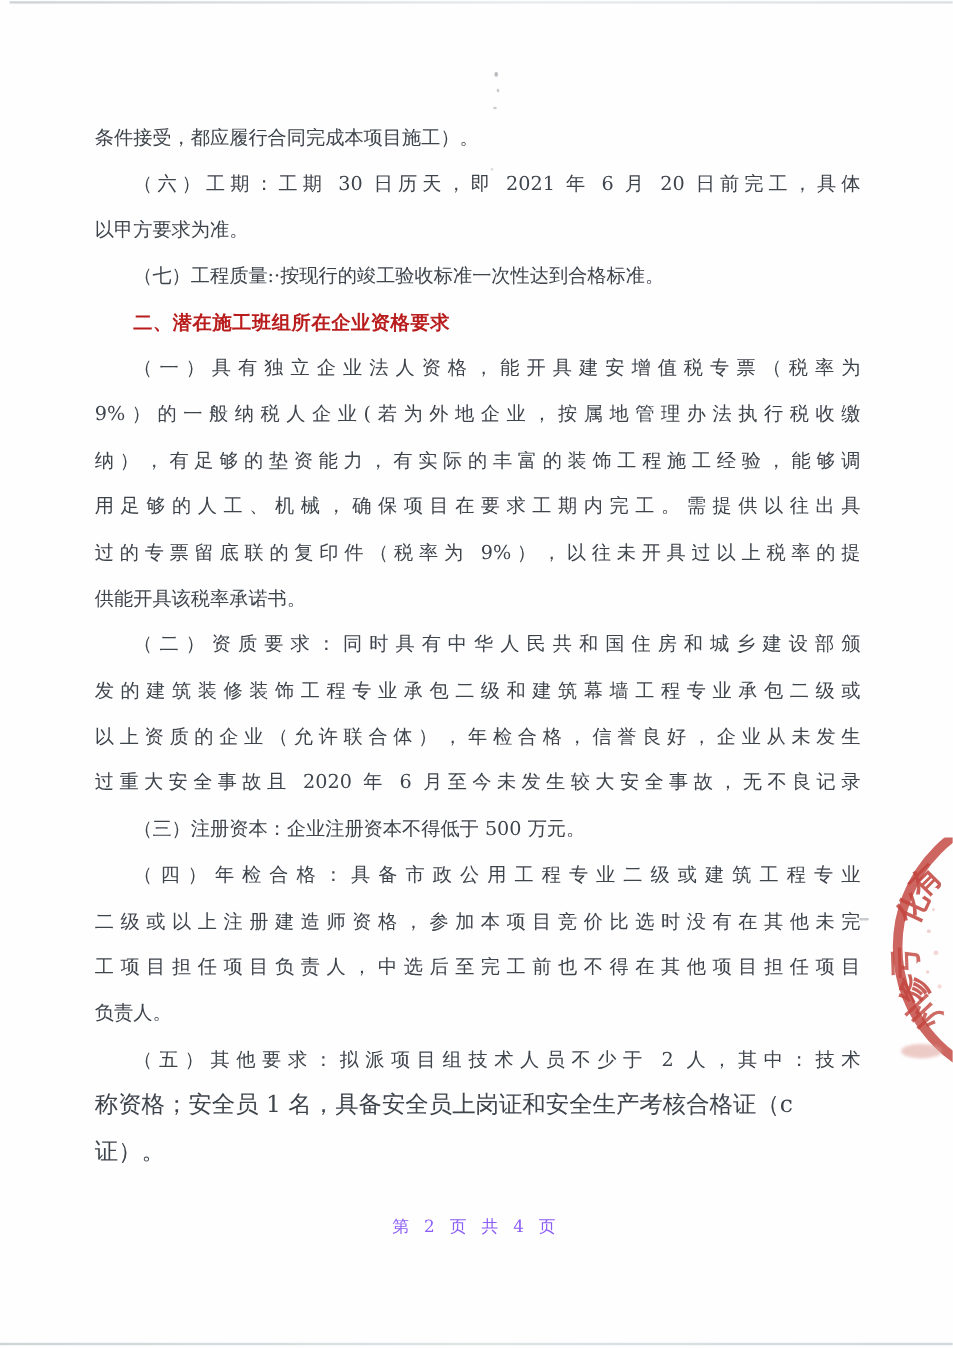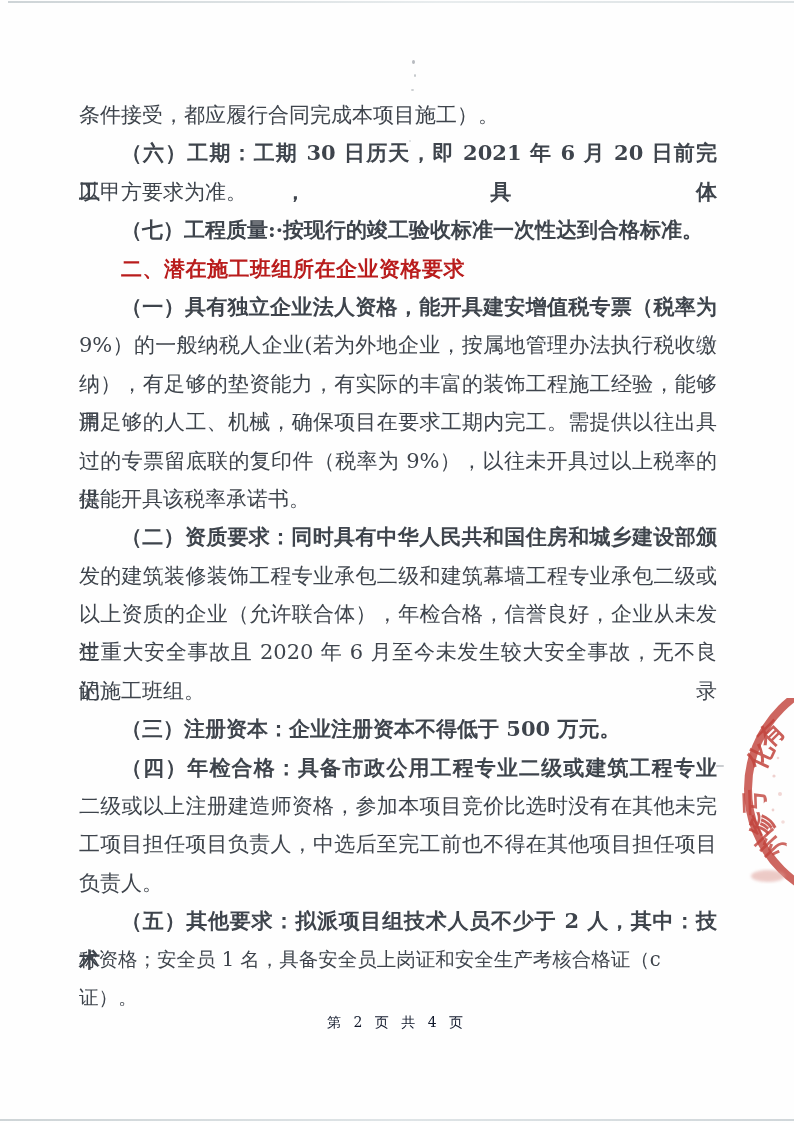--- a/index.html
+++ b/index.html
@@ -17,36 +17,36 @@
   }
   .scan-edge-bottom {
     position: absolute; bottom: 2px; left: 0; right: 0; height: 2px;
     background: linear-gradient(90deg, #c2cacd, #d7dee1 50%, #c5cdd1);
     opacity: .8;
   }
   .content {
     position: absolute; left: 79px; top: 96px; width: 638px;
   }
   .line {
-    font-size: 21px;
+    font-size: 16px;
     line-height: 38.4px;
     height: 38.4px;
     color: #3e444c;
     white-space: normal;
     text-align: left;
   }
   .line.full { text-align: justify; text-align-last: justify; }
-  .line.indent { text-indent: 2em; font-weight: bold; }
+  .line.indent { text-indent: 2em; }
   .line.bold { font-weight: 700; color: #b91c1c; letter-spacing: .5px; }
   .line.tight { font-size: 19.5px; }
   .footer {
     position: absolute; top: 1014px; left: 0; width: 100%;
     text-align: center;
     font-size: 14px; letter-spacing: 4px;
-    color: #0f172a;
+    color: #8b5cf6;
   }
   .speck { position: absolute; background: #7d848c; border-radius: 50%; opacity: .55; }
   .speck.s1 { left: 412px; top: 60px; width: 3px; height: 4px; }
   .speck.s2 { left: 414px; top: 74px; width: 2px; height: 3px; opacity: .45; }
   .speck.s3 { left: 411px; top: 89px; width: 3px; height: 2px; opacity: .4; }
   .speck.s4 { left: 409px; top: 140px; width: 2px; height: 2px; opacity: .3; }
   .speck.dash { left: 716px; top: 765px; width: 8px; height: 2px; border-radius: 1px; opacity: .4; }
   .stamp {
     position: absolute; left: 740px; top: 698px;
     width: 54px; height: 195px;
@@ -68,21 +68,20 @@
       <div class="line indent full">（一）具有独立企业法人资格，能开具建安增值税专票（税率为</div>
       <div class="line full">9%）的一般纳税人企业(若为外地企业，按属地管理办法执行税收缴</div>
       <div class="line full">纳），有足够的垫资能力，有实际的丰富的装饰工程施工经验，能够调</div>
       <div class="line full">用足够的人工、机械，确保项目在要求工期内完工。需提供以往出具</div>
       <div class="line full">过的专票留底联的复印件（税率为 9%），以往未开具过以上税率的提</div>
       <div class="line">供能开具该税率承诺书。</div>
       <div class="line indent full">（二）资质要求：同时具有中华人民共和国住房和城乡建设部颁</div>
       <div class="line full">发的建筑装修装饰工程专业承包二级和建筑幕墙工程专业承包二级或</div>
       <div class="line full">以上资质的企业（允许联合体），年检合格，信誉良好，企业从未发生</div>
       <div class="line full">过重大安全事故且 2020 年 6 月至今未发生较大安全事故，无不良记录</div>
-      <div class="line">的施工班组。</div>
       <div class="line indent">（三）注册资本：企业注册资本不得低于 500 万元。</div>
       <div class="line indent full">（四）年检合格：具备市政公用工程专业二级或建筑工程专业</div>
       <div class="line full">二级或以上注册建造师资格，参加本项目竞价比选时没有在其他未完</div>
       <div class="line full">工项目担任项目负责人，中选后至完工前也不得在其他项目担任项目</div>
       <div class="line">负责人。</div>
       <div class="line indent full">（五）其他要求：拟派项目组技术人员不少于 2 人，其中：技术</div>
       <div class="line tight">称资格；安全员 1 名，具备安全员上岗证和安全生产考核合格证（c 证）。</div>
     </div>
 
   <div class="footer">第 2 页 共 4 页</div>

